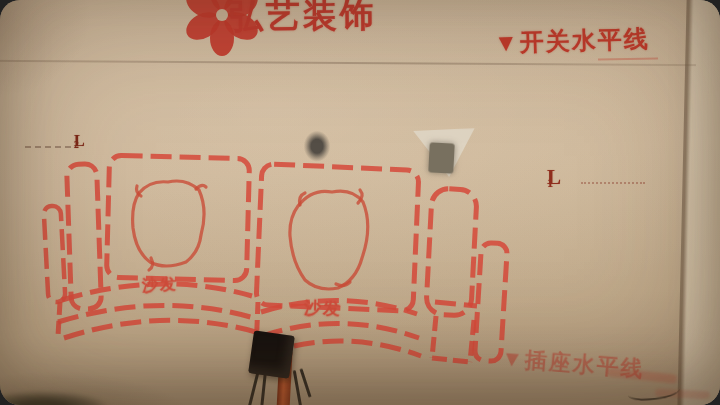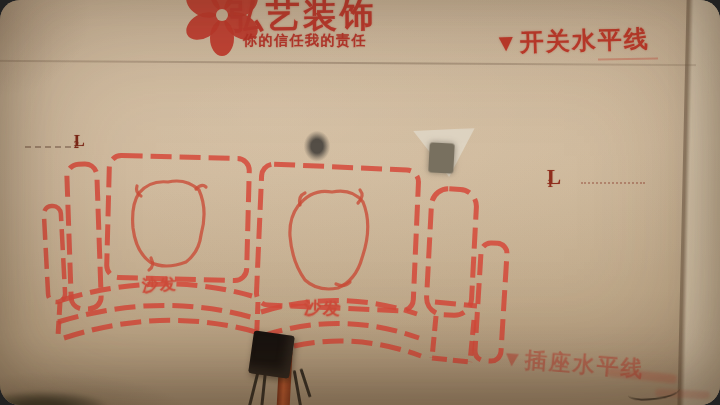--- a/index.html
+++ b/index.html
@@ -144,21 +144,20 @@
       <ellipse cx="42" cy="20" rx="12" ry="18"></ellipse>
       <ellipse cx="61" cy="32" rx="12" ry="18" transform="rotate(60 61 32)"></ellipse>
       <ellipse cx="61" cy="54" rx="12" ry="18" transform="rotate(120 61 54)"></ellipse>
       <ellipse cx="42" cy="66" rx="12" ry="18"></ellipse>
       <ellipse cx="23" cy="54" rx="12" ry="18" transform="rotate(60 23 54)"></ellipse>
       <ellipse cx="23" cy="32" rx="12" ry="18" transform="rotate(120 23 32)"></ellipse>
     </g>
     <circle cx="42" cy="43" r="6" fill="#cdb79b"></circle>
   </svg>
   <div class="company-name">弘艺装饰</div>
-  <div class="slogan">你的信任我的责任</div>
 
   <div class="switch-label">▼开关水平线</div>
   <div class="switch-underline"></div>
   <div class="socket-label">▼插座水平线</div>
   <div class="smear1"></div>
   <div class="smear2"></div>
   <div class="wire-floor"></div>
 
   <div class="l2-dash"></div>
   <div class="l-label l2"><span>L</span><span class="l-sub">2</span></div>

